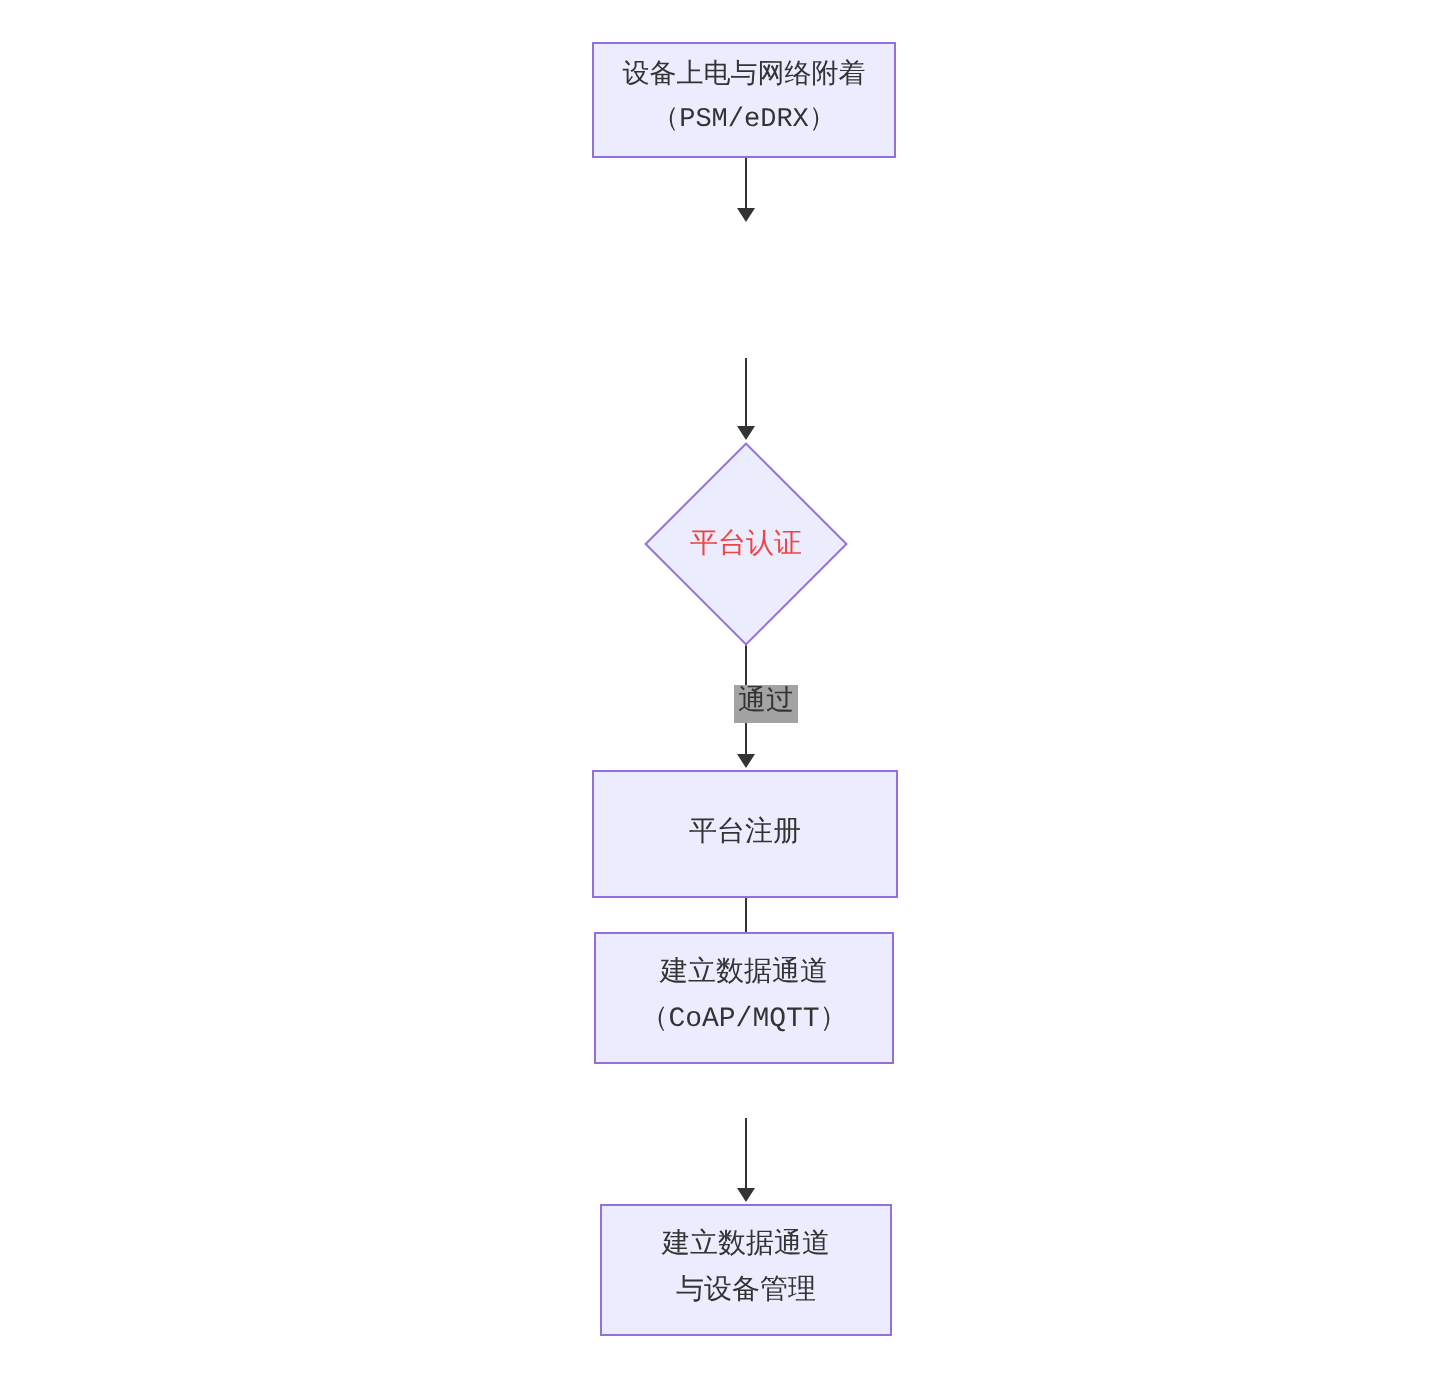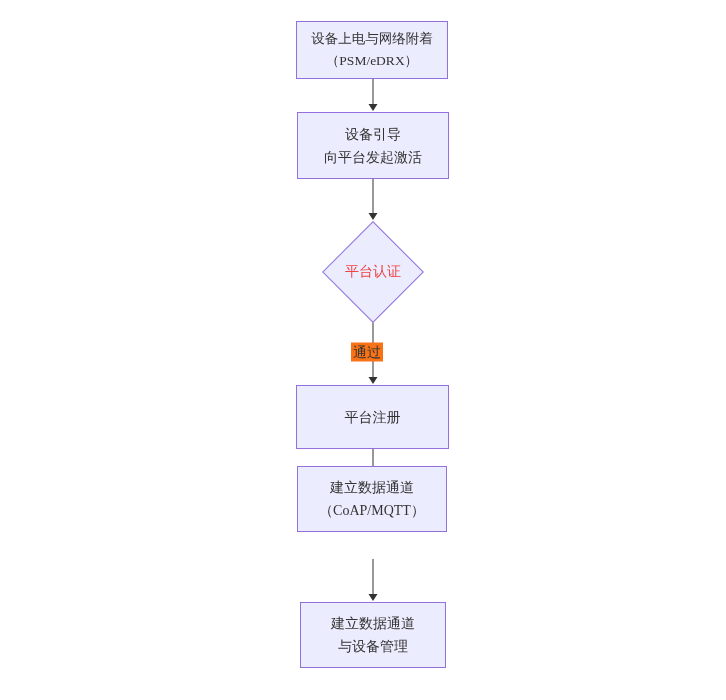--- a/index.html
+++ b/index.html
@@ -5,21 +5,21 @@
   html, body {
     margin: 0;
     padding: 0;
     background: #ffffff;
   }
   .canvas {
     position: relative;
     width: 648px;
     height: 700px;
     background: #ffffff;
-    font-family: Liberation Serif, serif;
+    font-family: Liberation Mono, monospace;
     color: #333333;
     overflow: hidden;
   }
   .edges {
     position: absolute;
     left: 0;
     top: 0;
     width: 726px;
     height: 700px;
   }
@@ -57,24 +57,24 @@
     position: absolute;
     left: 373px;
     top: 272px;
     transform: translate(-50%, -50%);
     font-size: 14px;
     white-space: nowrap;
     color: #ef4444;
   }
   .edge-label {
     position: absolute;
-    left: 367px;
+    left: 383px;
     top: 352px;
     transform: translate(-50%, -50%);
-    background: #f97316;
+    background: #a3a3a3;
     padding: 0 2px;
     font-size: 14px;
     line-height: 19px;
     color: #333333;
     white-space: nowrap;
   }
 </style>
 </head>
 <body>
 
@@ -96,24 +96,20 @@
 
     <line x1="373" y1="559" x2="373" y2="594" stroke="#333333" stroke-width="1"></line>
     <polygon points="368.5,594 377.5,594 373,601" fill="#333333"></polygon>
   </svg>
 
   <div class="node n1">
     <span>设备上电与网络附着</span>
     <span>（PSM/eDRX）</span>
   </div>
 
-  <div class="node n2">
-    <span>设备引导</span>
-    <span>向平台发起激活</span>
-  </div>
 
   <div class="diamond-shape"></div>
   <div class="diamond-label">平台认证</div>
 
   <div class="edge-label">通过</div>
 
   <div class="node n4">
     <span>平台注册</span>
   </div>
 

